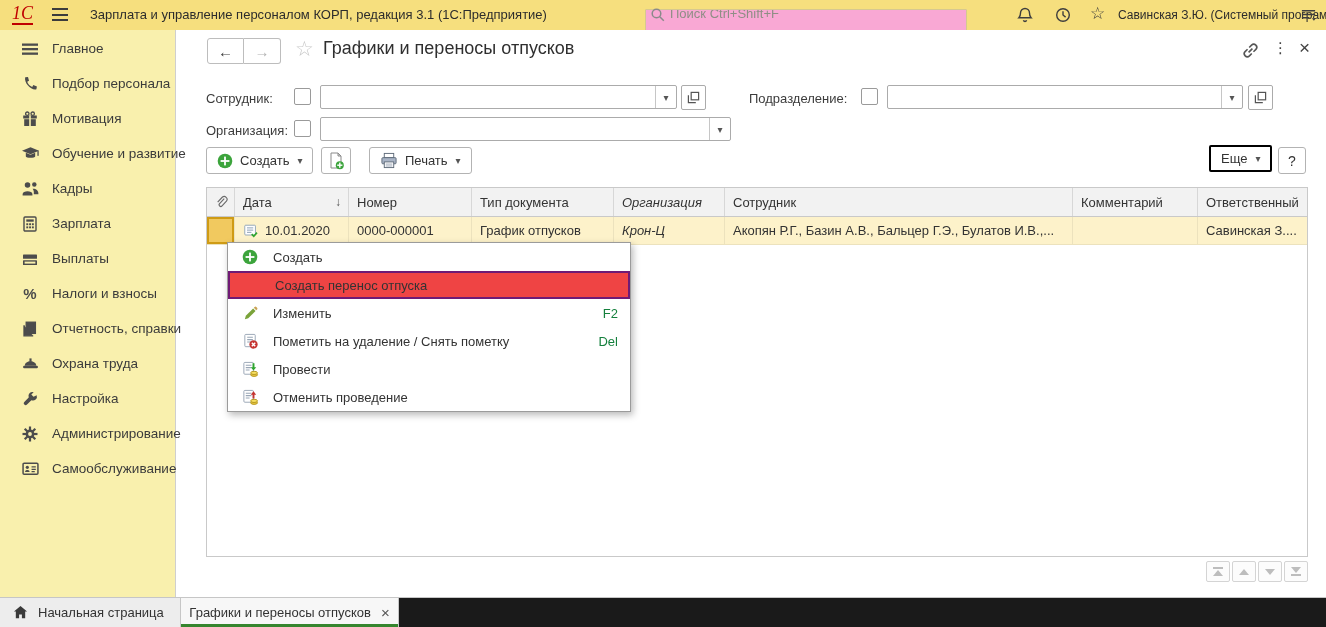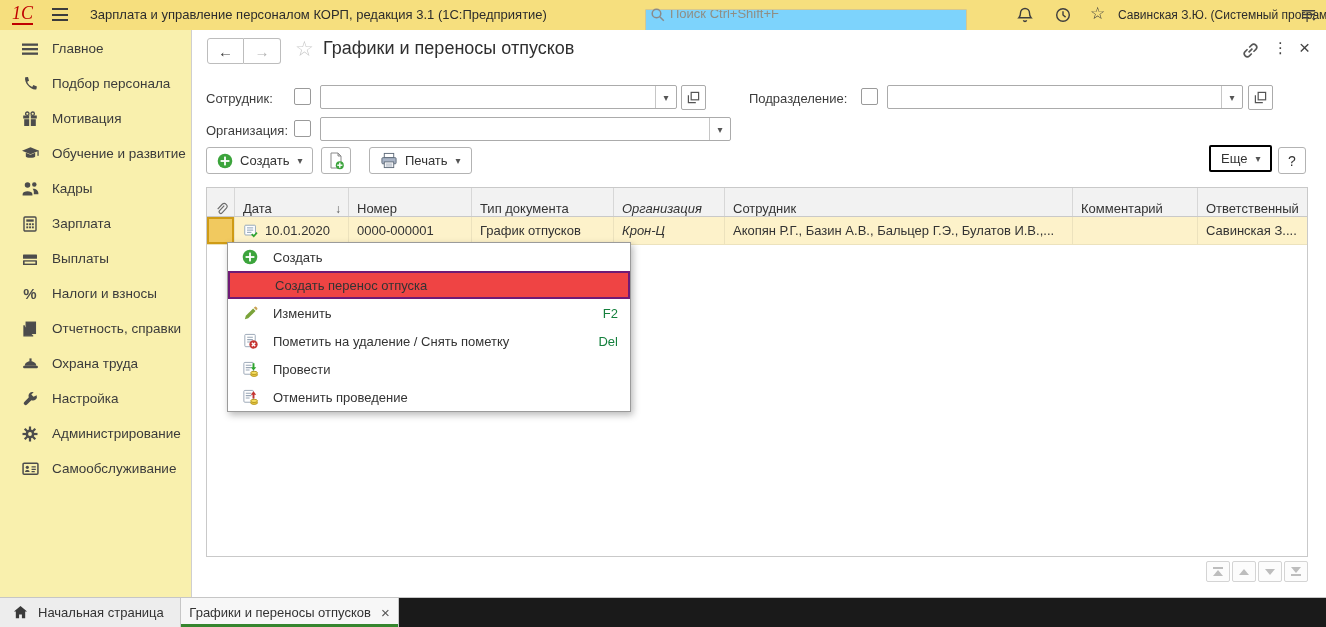--- a/index.html
+++ b/index.html
@@ -7,29 +7,29 @@
   body { font-family:"Liberation Sans","DejaVu Sans",sans-serif; background:#fff; overflow:hidden; position:relative; color:#333; }
   #app { position:absolute; inset:0; width:1326px; height:627px; }
 
   
   .topbar { position:absolute; left:0; top:0; width:1326px; height:30px; background:#f6df7e; }
   .logo { position:absolute; left:12px; top:4px; font-family:"Liberation Serif",serif; font-weight:normal; font-style:italic; font-size:18px; color:#c00000; border-bottom:2px solid #c00000; line-height:19px; }
   .hamburger { position:absolute; left:52px; top:8px; width:16px; height:13px; display:flex; flex-direction:column; justify-content:space-between; cursor:pointer; }
   .hamburger i { display:block; height:2px; background:#3c3c3c; }
   .tb-title { position:absolute; left:90px; top:7px; font-size:13px; color:#2c2c2c; white-space:nowrap; }
   .search-wrap { position:absolute; left:645px; top:4px; width:322px; height:22px; }
-  .search-wrap input { width:100%; height:100%; background:#7dd3fc; border:1px solid #d6c88f; border-radius:1px; padding:0 6px 12px 24px; font-size:13px; color:#555; font-family:inherit; outline:none; }
+  .search-wrap input { width:100%; height:100%; background:#f9a8d4; border:1px solid #d6c88f; border-radius:1px; padding:0 6px 12px 24px; font-size:13px; color:#555; font-family:inherit; outline:none; }
   .search-wrap input::placeholder { color:#8f8e85; }
   .search-ic { position:absolute; left:5px; top:3px; }
   .tb-ic { position:absolute; top:6px; cursor:pointer; }
   .tb-star { position:absolute; left:1090px; top:3px; font-size:17px; color:#3c3c3c; cursor:pointer; }
   .tb-user { position:absolute; left:1118px; top:8px; font-size:12px; color:#2c2c2c; white-space:nowrap; cursor:pointer; }
 
   
-  .sidebar { position:absolute; left:0; top:30px; width:192px; height:567px; background:#f9f0ad; border-right:1px solid #cfcfcf; padding-top:1px; }
+  .sidebar { position:absolute; left:0; top:30px; width:176px; height:567px; background:#f9f0ad; border-right:1px solid #cfcfcf; padding-top:1px; }
   .side-item { height:35px; display:flex; align-items:center; gap:13px; padding-left:21px; font-size:13.5px; color:#3b3b3b; cursor:pointer; white-space:nowrap; }
   .side-item .ic { width:18px; height:18px; display:flex; align-items:center; justify-content:center; flex:0 0 18px; }
   .side-item svg { fill:#4c4c4c; }
   .pct { font-size:15px; font-weight:bold; color:#4c4c4c; }
 
   
   .main { position:absolute; left:193px; top:30px; width:1133px; height:567px; background:#fff; }
 
   .nav-group { position:absolute; left:14px; top:8px; display:flex; }
   .nav-btn { width:37px; height:26px; background:#fff; border:1px solid #bdbdbd; display:flex; align-items:center; justify-content:center; font-size:15px; color:#3c3c3c; cursor:pointer; }
@@ -52,21 +52,21 @@
   
   .btn { position:absolute; height:27px; background:#fff; border:1px solid #b3b3b3; border-radius:3px; display:flex; align-items:center; gap:7px; padding:0 10px; font-size:13px; color:#333; cursor:pointer; white-space:nowrap; }
   .btn .dd-car { font-size:10px; color:#555; margin-left:1px; }
   .btn-more { border:2px solid #000; border-radius:2px; font-weight:normal; }
   .btn-help { justify-content:center; width:28px; padding:0; font-size:14px; }
 
   
   .listbox { position:absolute; left:13px; top:157px; width:1102px; height:370px; border:1px solid #c9c9c9; background:#fff; }
   .trow { display:flex; width:100%; }
   .thead { height:29px; background:#f2f2f2; border-bottom:1px solid #c9c9c9; }
-  .thead .cell { display:flex; align-items:flex-end; padding-left:8px; font-size:13px; color:#333; border-right:1px solid #d7d7d7; overflow:hidden; white-space:nowrap; cursor:pointer; }
+  .thead .cell { display:flex; align-items:center; padding-left:8px; font-size:13px; color:#333; border-right:1px solid #d7d7d7; overflow:hidden; white-space:nowrap; cursor:pointer; }
   .thead .cell:last-child { border-right:none; }
   .tdata { height:28px; background:#fdf2ca; border-bottom:1px solid #ece2bd; cursor:pointer; }
   .tdata .cell { display:flex; align-items:center; padding-left:8px; font-size:13px; color:#333; border-right:1px solid #ece2bd; overflow:hidden; white-space:nowrap; }
   .tdata .cell:last-child { border-right:none; }
   .col-clip { width:28px; flex:0 0 28px; justify-content:center; padding-left:0 !important; }
   .col-date { width:114px; flex:0 0 114px; }
   .col-num  { width:123px; flex:0 0 123px; }
   .col-type { width:142px; flex:0 0 142px; }
   .col-org  { width:111px; flex:0 0 111px;font-style:italic; }
   .col-emp  { width:348px; flex:0 0 348px; }

